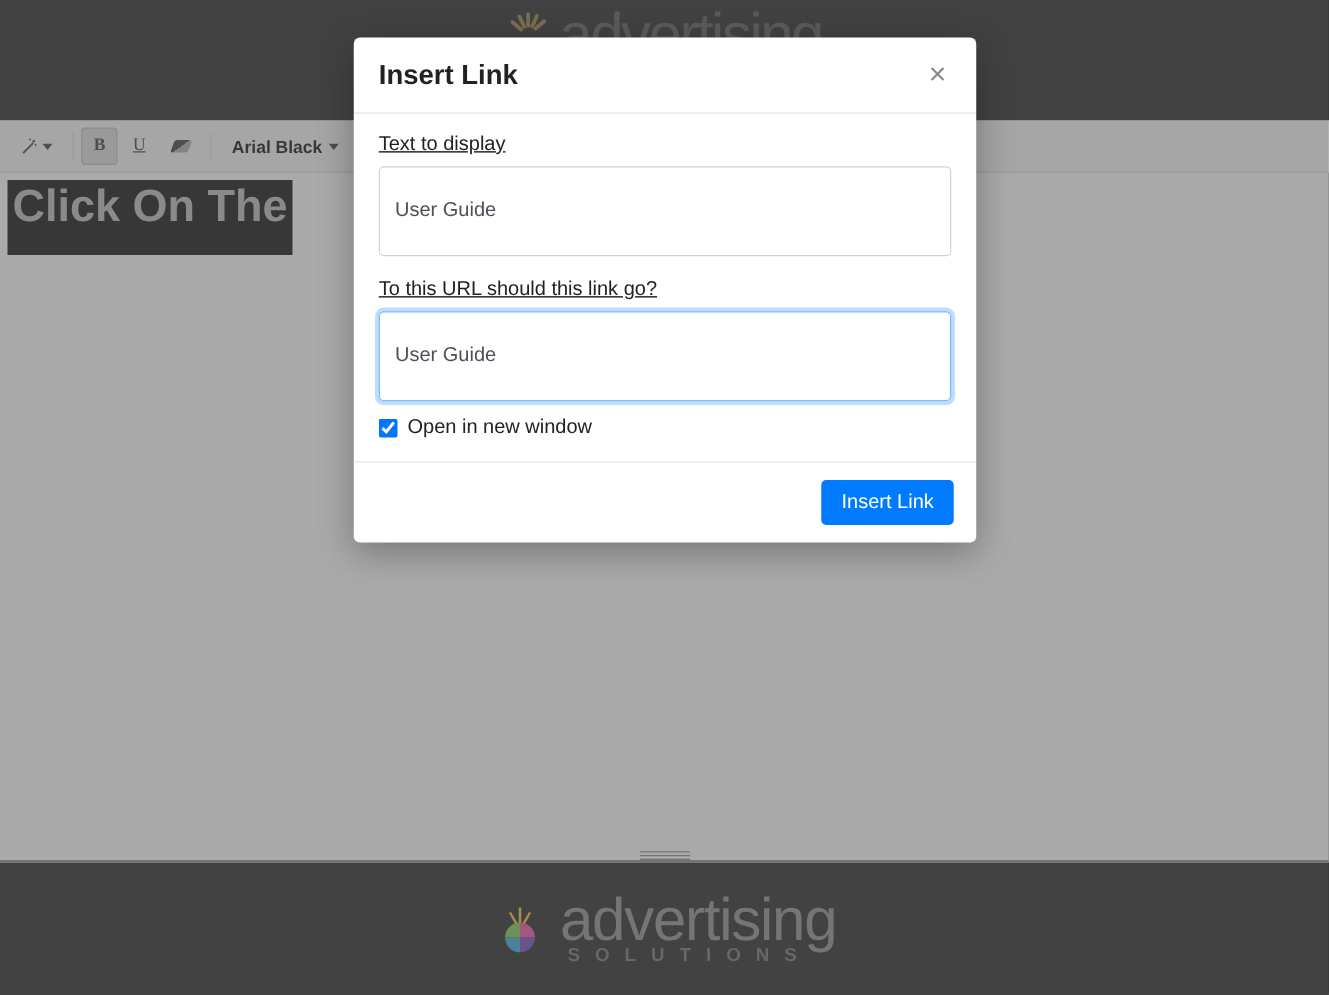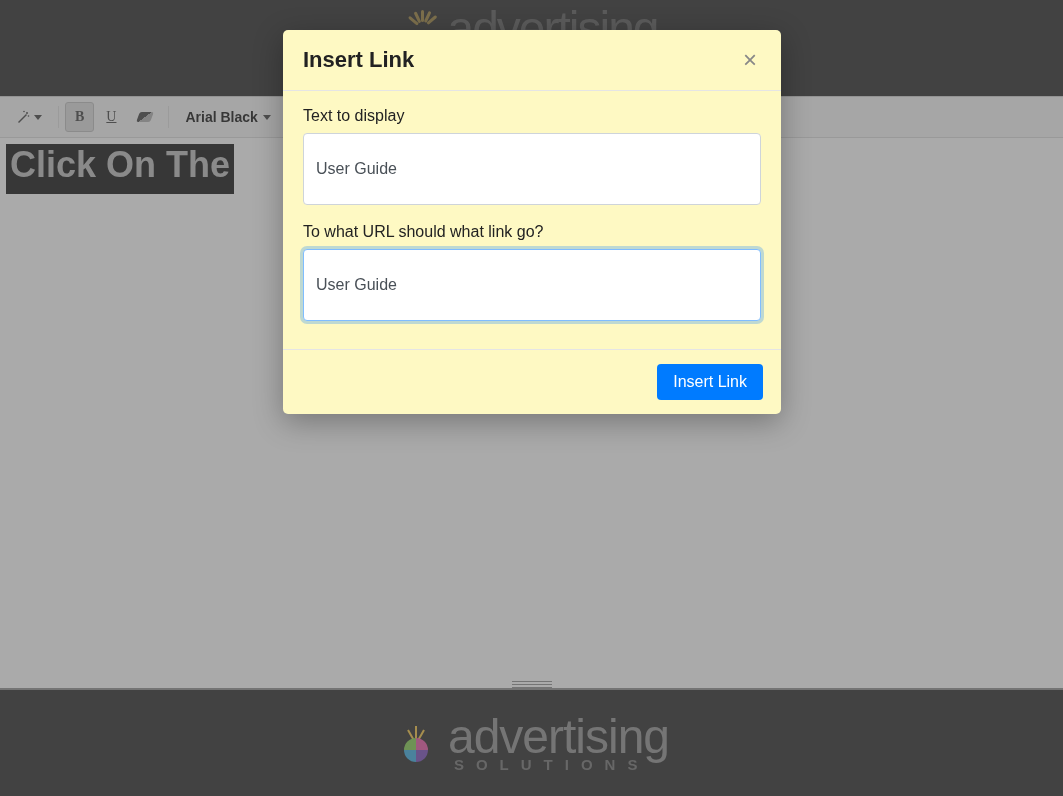--- a/index.html
+++ b/index.html
@@ -96,21 +96,21 @@
       border-radius:2px;
     }
     .editor-body {
       padding: 0;
     }
     .text-block {
       background: #000;
       color: #b8b8b8;
       display: inline-block;
       margin: 6px;
-      padding: 0px 4px 8px 4px;
+      padding: 0px 4px 18px 4px;
       font-family: "Arial Black", Arial, sans-serif;
       font-weight: 900;
       font-size: 36px;
       letter-spacing: 0px;
     }
     .resize-handle {
       position:absolute;
       bottom:0; left:50%; transform:translateX(-50%);
       width:40px; height:8px;
       display:flex; flex-direction:column; gap:2px; justify-content:center;
@@ -144,21 +144,21 @@
     }
     
     .overlay {
       position: absolute; inset:0;
       background: rgba(100,100,100,0.55);
     }
     .modal {
       position: absolute;
       top: 30px; left: 283px;
       width: 498px;
-      background: #fef9c3;
+      background: #ffffff;
       border-radius: 5px;
       box-shadow: 0 8px 30px rgba(0,0,0,0.3);
       overflow: hidden;
     }
     .modal-header {
       padding: 17px 20px 17px 20px;
       border-bottom: 1px solid #e5e5e5;
       display:flex; align-items:center; justify-content:space-between;
     }
     .modal-title {
@@ -169,21 +169,21 @@
     .modal-close {
       font-size: 24px;
       color: #888;
       background:none; border:none; cursor:pointer;
       padding:0 4px;
       line-height:1;
     }
     .modal-body {
       padding: 16px 20px 18px 20px;
     }
-    .form-group { margin-bottom: 18px; }
+    .form-group { margin-bottom: 18px; text-decoration: underline; }
     .form-group:last-of-type { margin-bottom: 10px;}
     .form-label {
       display:block;
       font-size: 16px;
       color:#222;
       margin-bottom: 8px;
     }
     .form-input {
       width:100%;
       padding: 26px 12px;
@@ -300,20 +300,24 @@
     <button class="modal-close">
       <span>×</span>
     </button>
   </div>
   <div class="modal-body">
     <div class="form-group">
       <label class="form-label">Text to display</label>
       <input class="form-input" type="text" value="User Guide" style="">
     </div>
     <div class="form-group">
-      <label class="form-label">To what URL should what link go?</label>
+      <label class="form-label">To this URL should this link go?</label>
       <input class="form-input focused" type="text" value="User Guide" style="">
     </div>
+    <label class="checkbox-row">
+      <input type="checkbox" checked="" style="">
+      <span>Open in new window</span>
+    </label>
   </div>
   <div class="modal-footer">
     <button class="btn-primary">Insert Link</button>
   </div>
 </div>
 
 </body></html>

